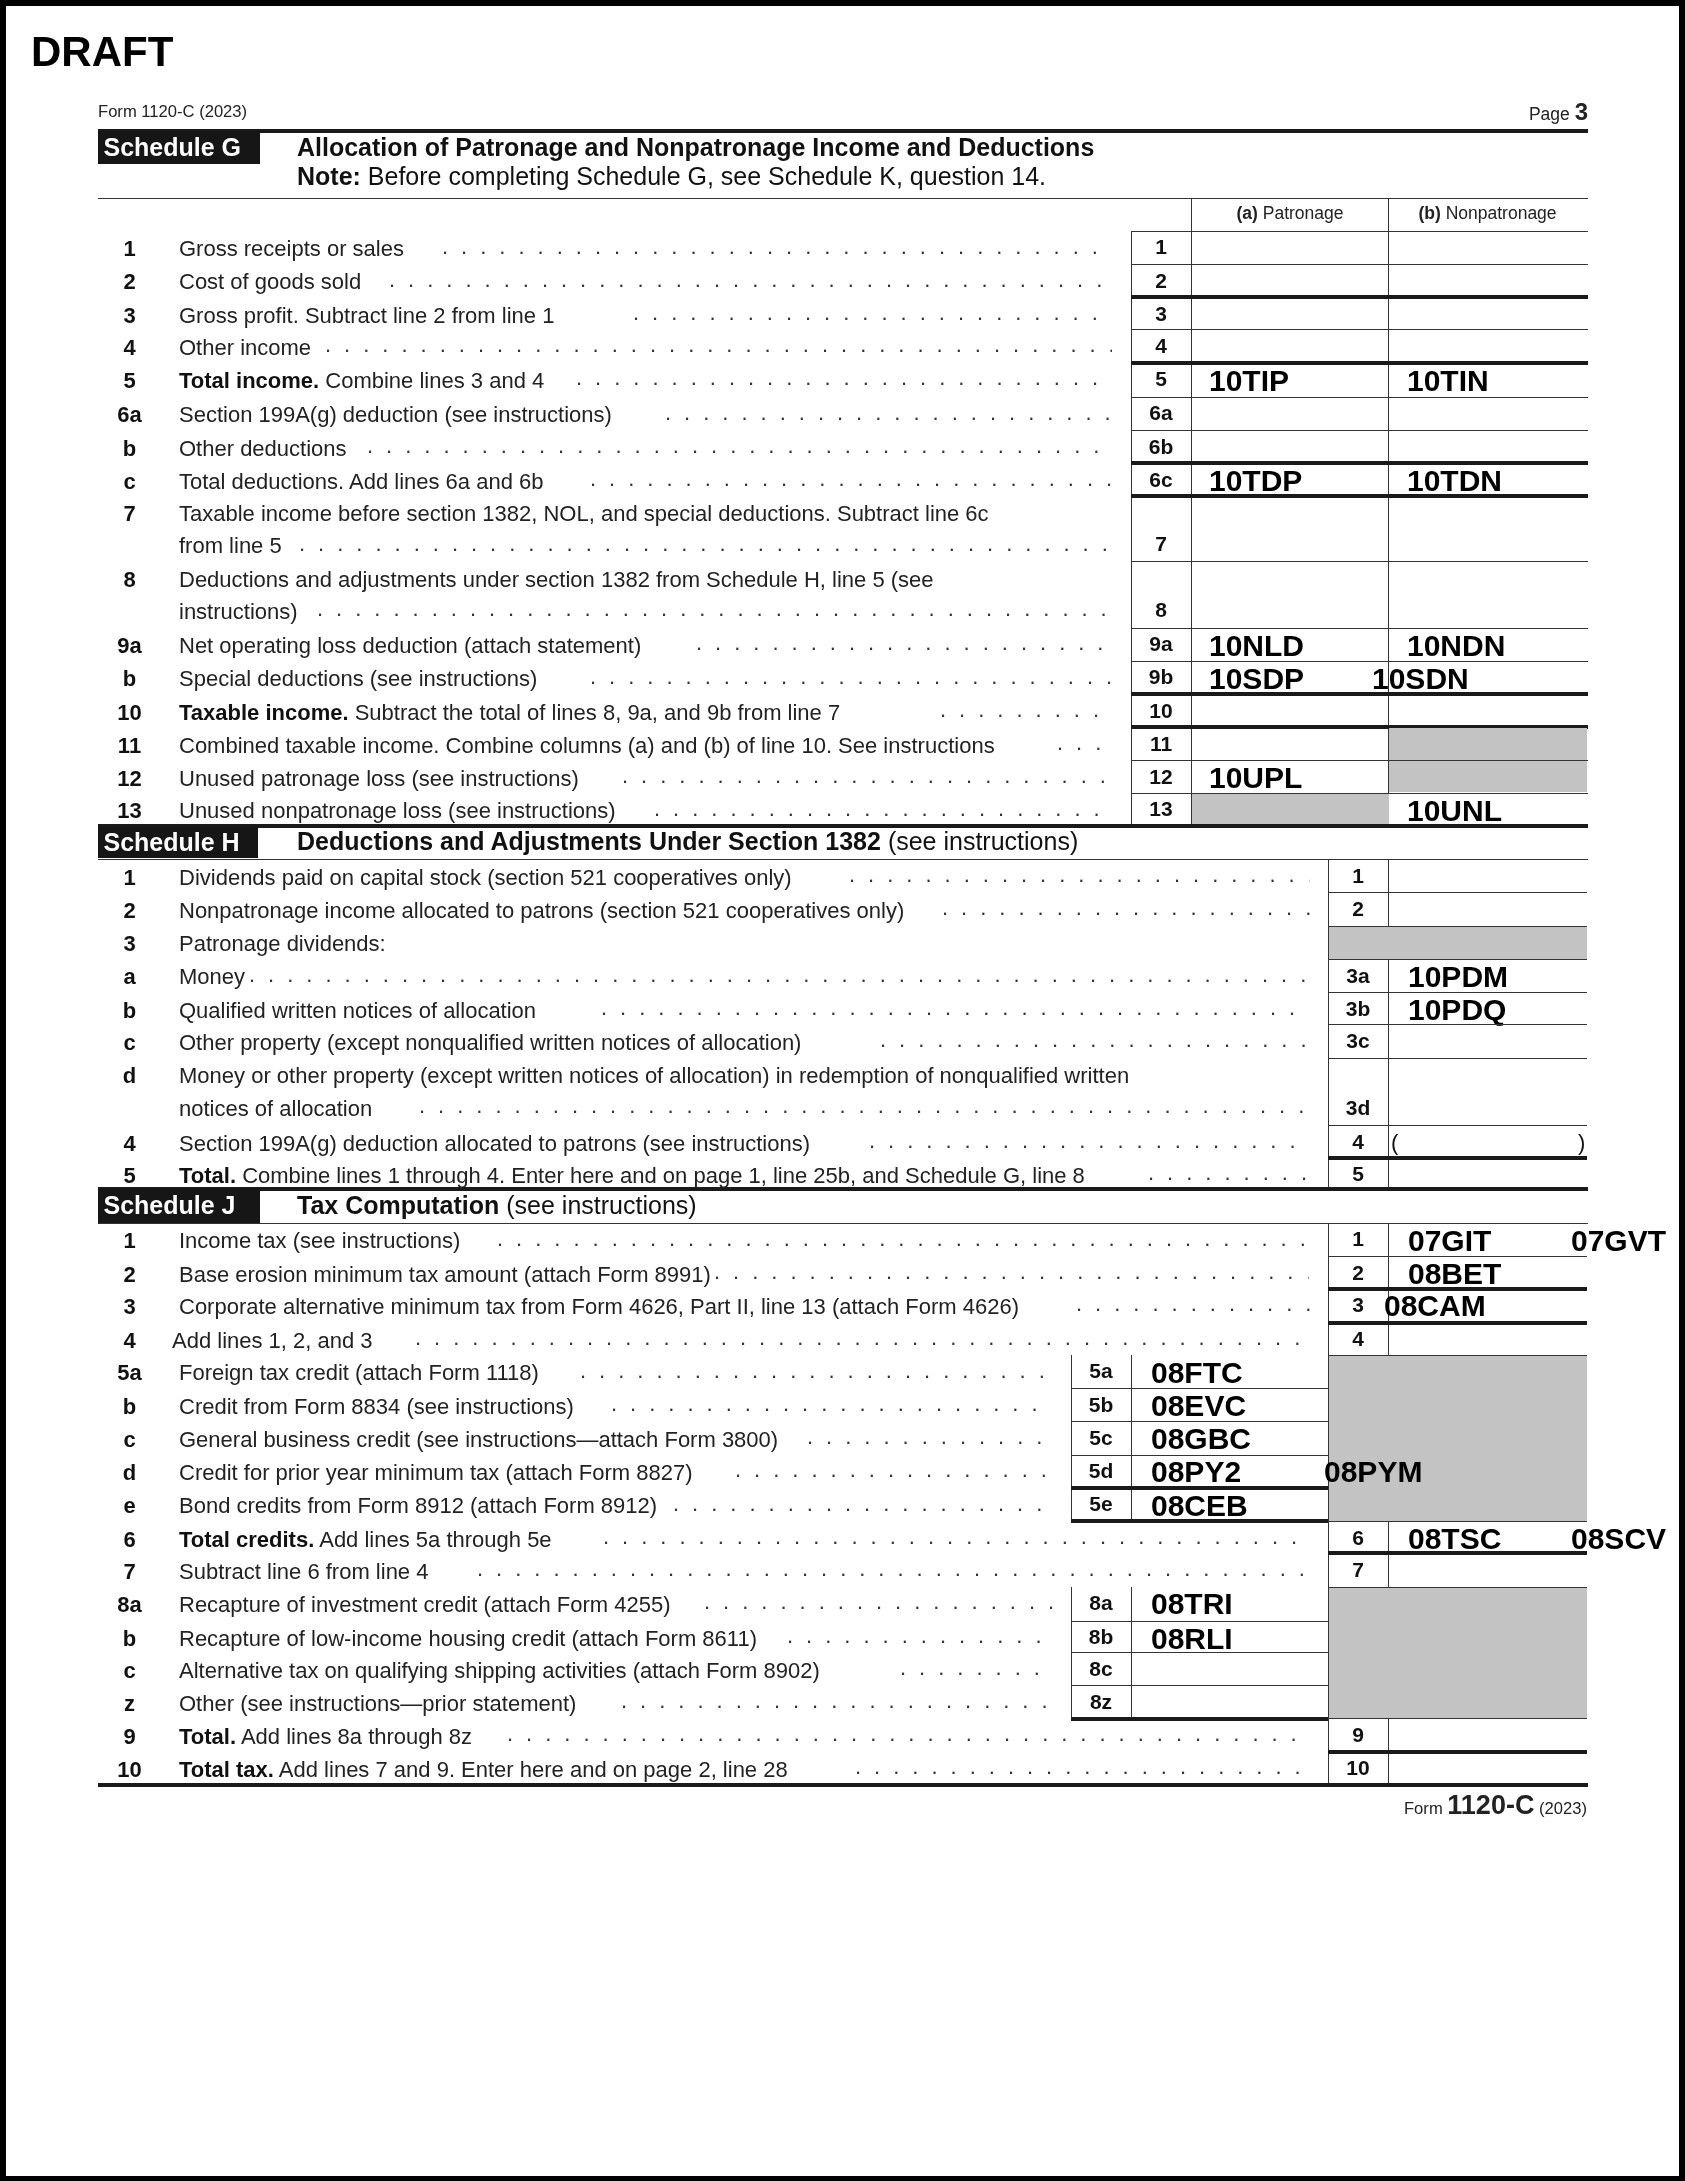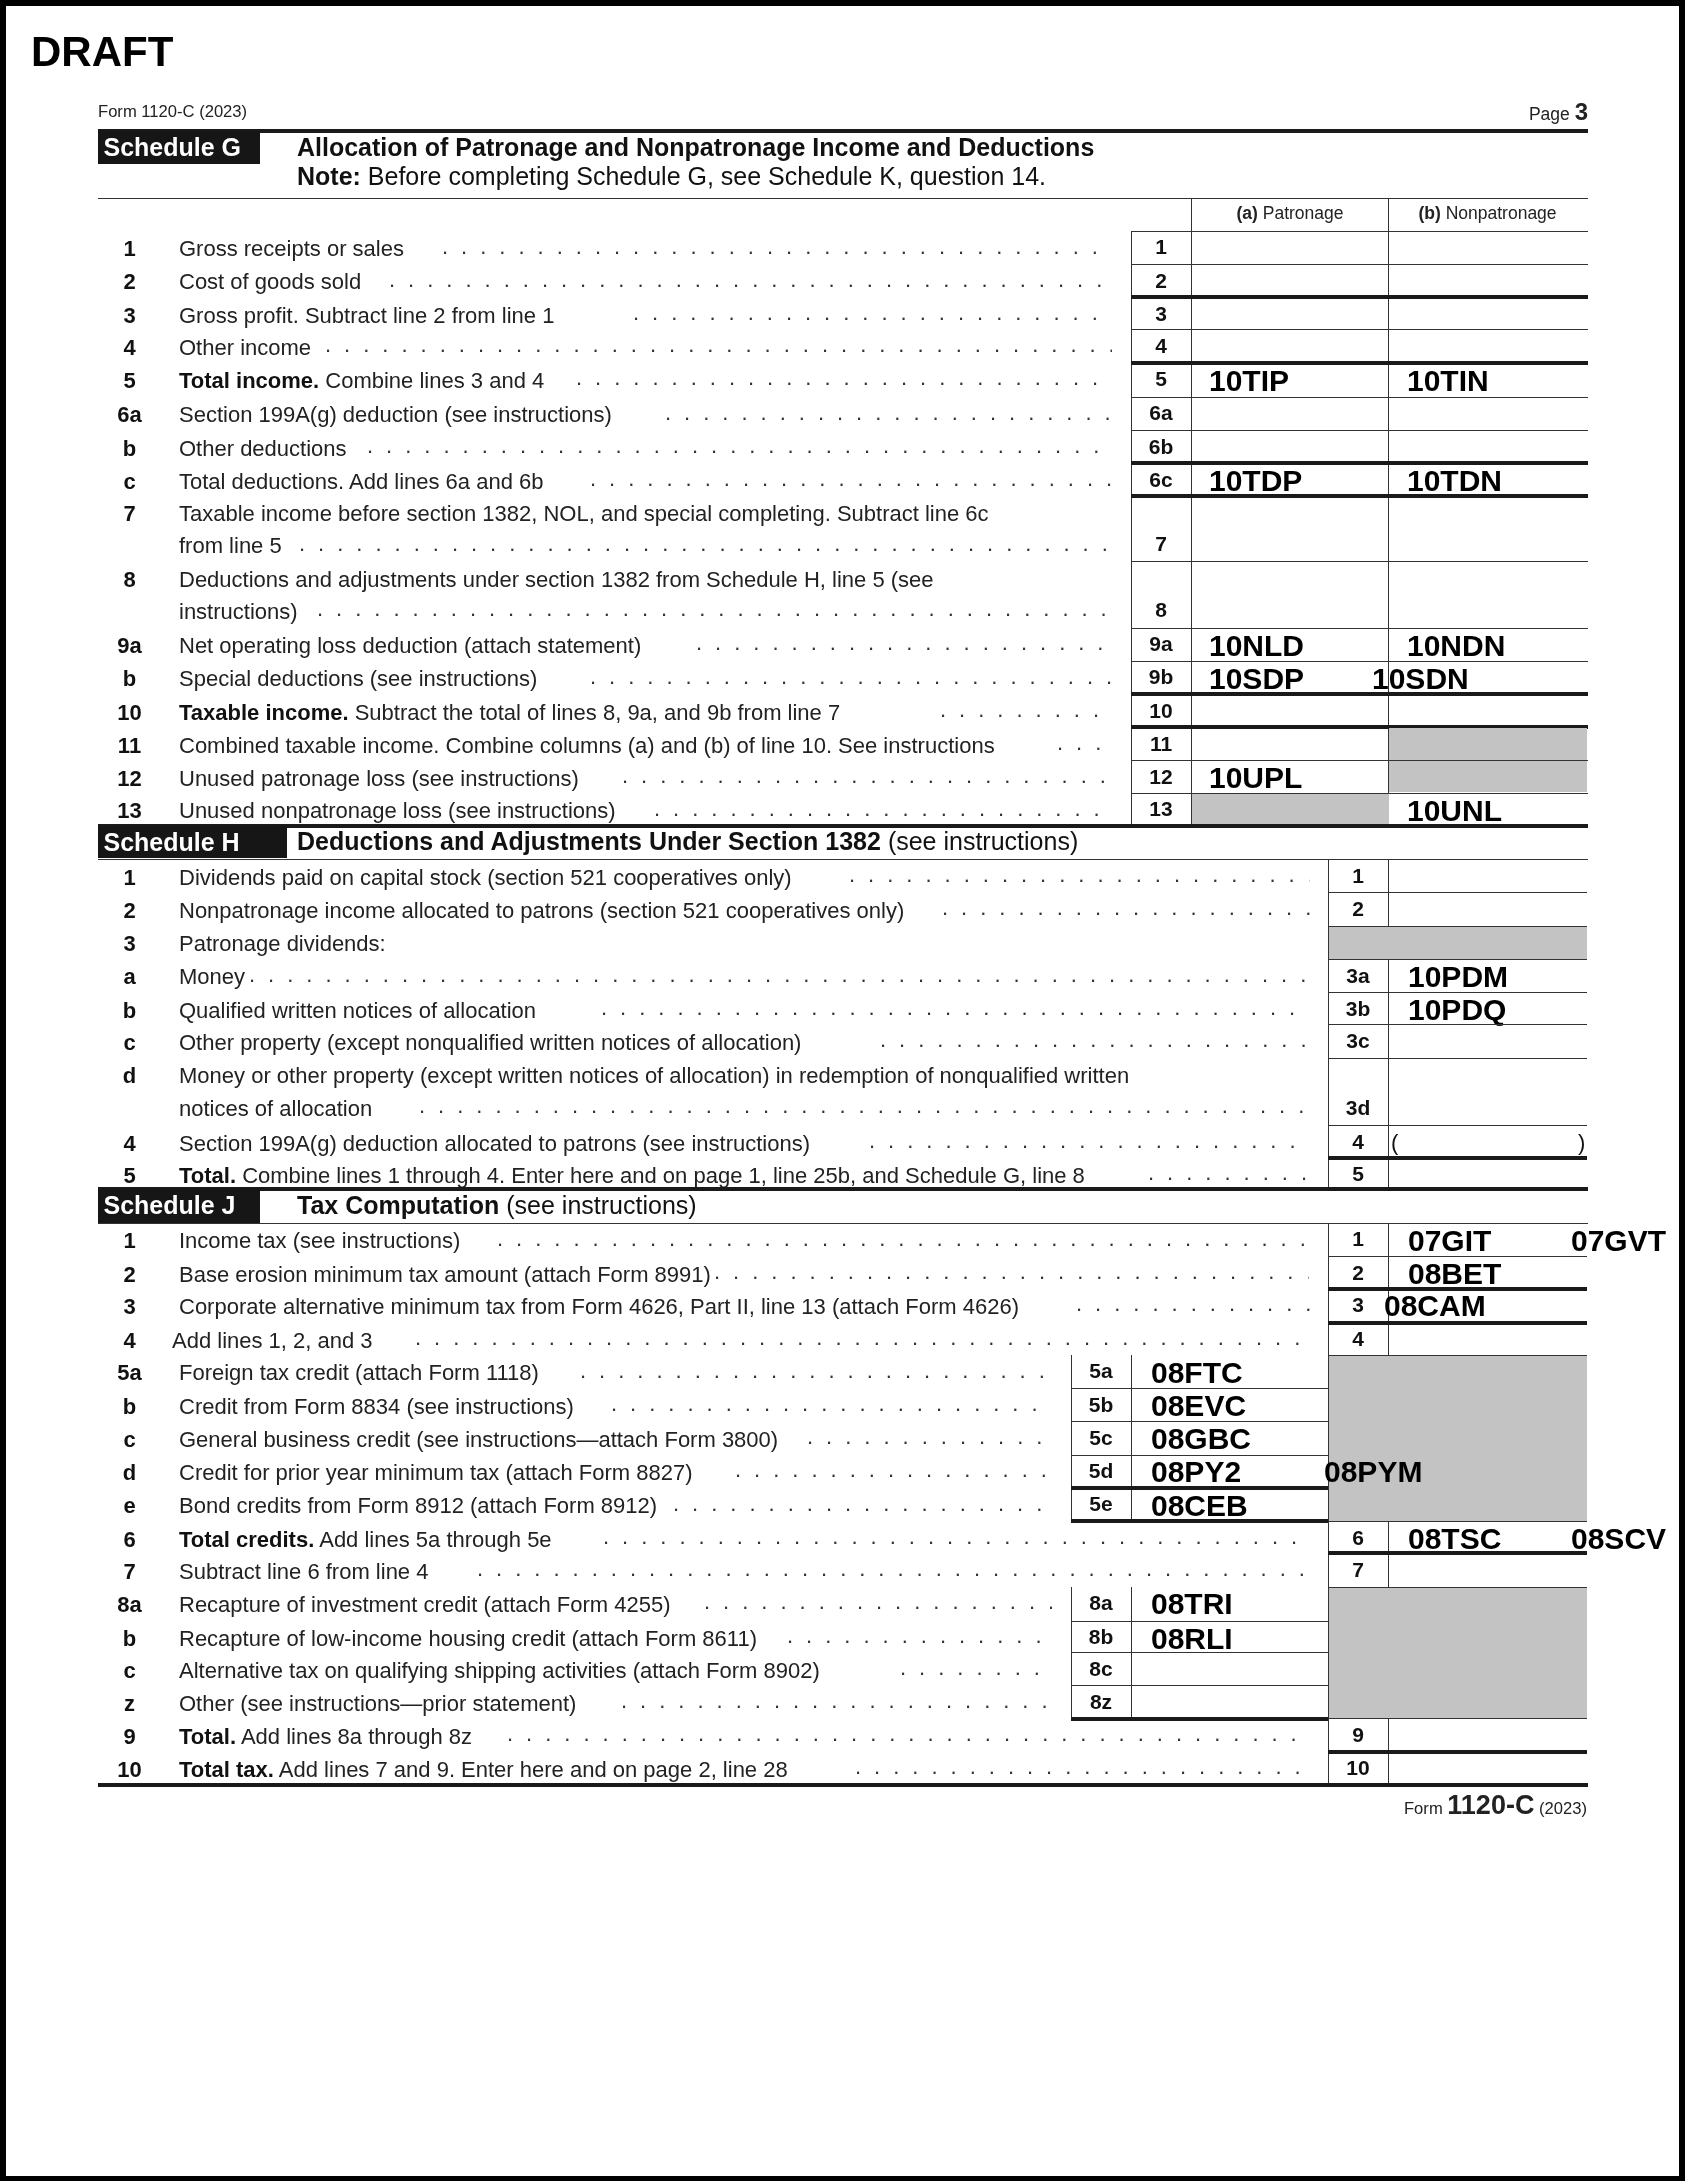--- a/index.html
+++ b/index.html
@@ -119,21 +119,21 @@
     <div class="lnum" style="left: 102px; top: 469px; width: 55px;">c</div>
     <div class="ltxt" style="left: 179px; top: 469px;"><span>Total deductions. Add lines 6a and 6b</span></div>
     <div class="dots" style="left: 590px; top: 466px; width: 522px;">.............................</div>
     <div class="box bnum" style="left: 1131px; width: 60px; top: 468px;">6c</div>
     <div class="box" style="left: 1191px; top: 463px; width: 198px; height: 32px; cursor: text;"></div>
     <div class="box" style="left: 1388px; top: 463px; width: 199px; height: 32px; cursor: text;"></div>
     <div class="code" style="left: 1209px; top: 464px;">10TDP</div>
     <div class="code" style="left: 1407px; top: 464px;">10TDN</div>
     <div class="hk" style="left: 1131px; top: 494px; width: 457px;"></div>
     <div class="lnum" style="left: 102px; top: 501px; width: 55px;">7</div>
-    <div class="ltxt" style="left: 179px; top: 501px;"><span>Taxable income before section 1382, NOL, and special completing. Subtract line 6c</span></div>
+    <div class="ltxt" style="left: 179px; top: 501px;"><span>Taxable income before section 1382, NOL, and special deductions. Subtract line 6c</span></div>
     <div class="ltxt" style="left: 179px; top: 533px;">from line 5</div>
     <div class="dots" style="left: 299px; top: 531px; width: 813px;">.............................................</div>
     <div class="box bnum" style="left: 1131px; width: 60px; top: 532px;">7</div>
     <div class="box" style="left: 1191px; top: 496px; width: 198px; height: 66px; cursor: text;"></div>
     <div class="box" style="left: 1388px; top: 496px; width: 199px; height: 66px; cursor: text;"></div>
     <div class="code" style="left: 1209px; top: 497px;"></div>
     <div class="code" style="left: 1407px; top: 497px;"></div>
     <div class="hl" style="left: 1131px; top: 561px; width: 457px;"></div>
     <div class="lnum" style="left: 102px; top: 567px; width: 55px;">8</div>
     <div class="ltxt" style="left: 179px; top: 567px;"><span>Deductions and adjustments under section 1382 from Schedule H, line 5 (see</span></div>
@@ -195,21 +195,21 @@
     <div class="box gray" style="left: 1192px; top: 794px; width: 197px; height: 32px;"></div>
     <div class="lnum" style="left: 102px; top: 798px; width: 55px;">13</div>
     <div class="ltxt" style="left: 179px; top: 798px;"><span>Unused nonpatronage loss (see instructions)</span></div>
     <div class="dots" style="left: 654px; top: 796px; width: 458px;">.........................</div>
     <div class="box bnum" style="left: 1131px; width: 60px; top: 797px;">13</div>
     <div class="box" style="left: 1191px; top: 793px; width: 198px; height: 33px; cursor: text;"></div>
     <div class="box" style="left: 1388px; top: 793px; width: 199px; height: 33px; cursor: text;"></div>
     <div class="code" style="left: 1209px; top: 794px;"></div>
     <div class="code" style="left: 1407px; top: 794px;">10UNL</div>
     <div class="hk" style="left: 98px; top: 824px; width: 1490px;"></div>
-    <div class="schedbox" style="left: 98px; top: 826px; width: 189px; height: 32px;">Schedule H</div>
+    <div class="schedbox" style="left: 98px; top: 826px; width: 160px; height: 32px;">Schedule H</div>
     <div class="schedtitle" style="left: 297px; top: 825px;"><b>Deductions and Adjustments Under Section 1382</b> <span>(see instructions)</span></div>
     <div class="hl" style="left: 98px; top: 859px; width: 1490px;"></div>
     <div class="vline" style="left: 1328px; top: 859px; height: 329px;"></div>
     <div class="vline" style="left: 1388px; top: 859px; height: 329px;"></div>
     <div class="lnum" style="left: 102px; top: 865px;">1</div>
     <div class="ltxt" style="left: 179px; top: 865px;"><span>Dividends paid on capital stock (section 521 cooperatives only)</span></div>
     <div class="dots" style="left: 849px; top: 862px; width: 461px;">.........................</div>
     <div class="box bnum" style="left: 1328px; width: 60px; top: 864px;">1</div>
     <div class="box" style="left: 1388px; top: 859px; width: 199px; height: 33px; cursor: text;"></div>
     <div class="code" style="left: 1408px; top: 860px;"></div>

